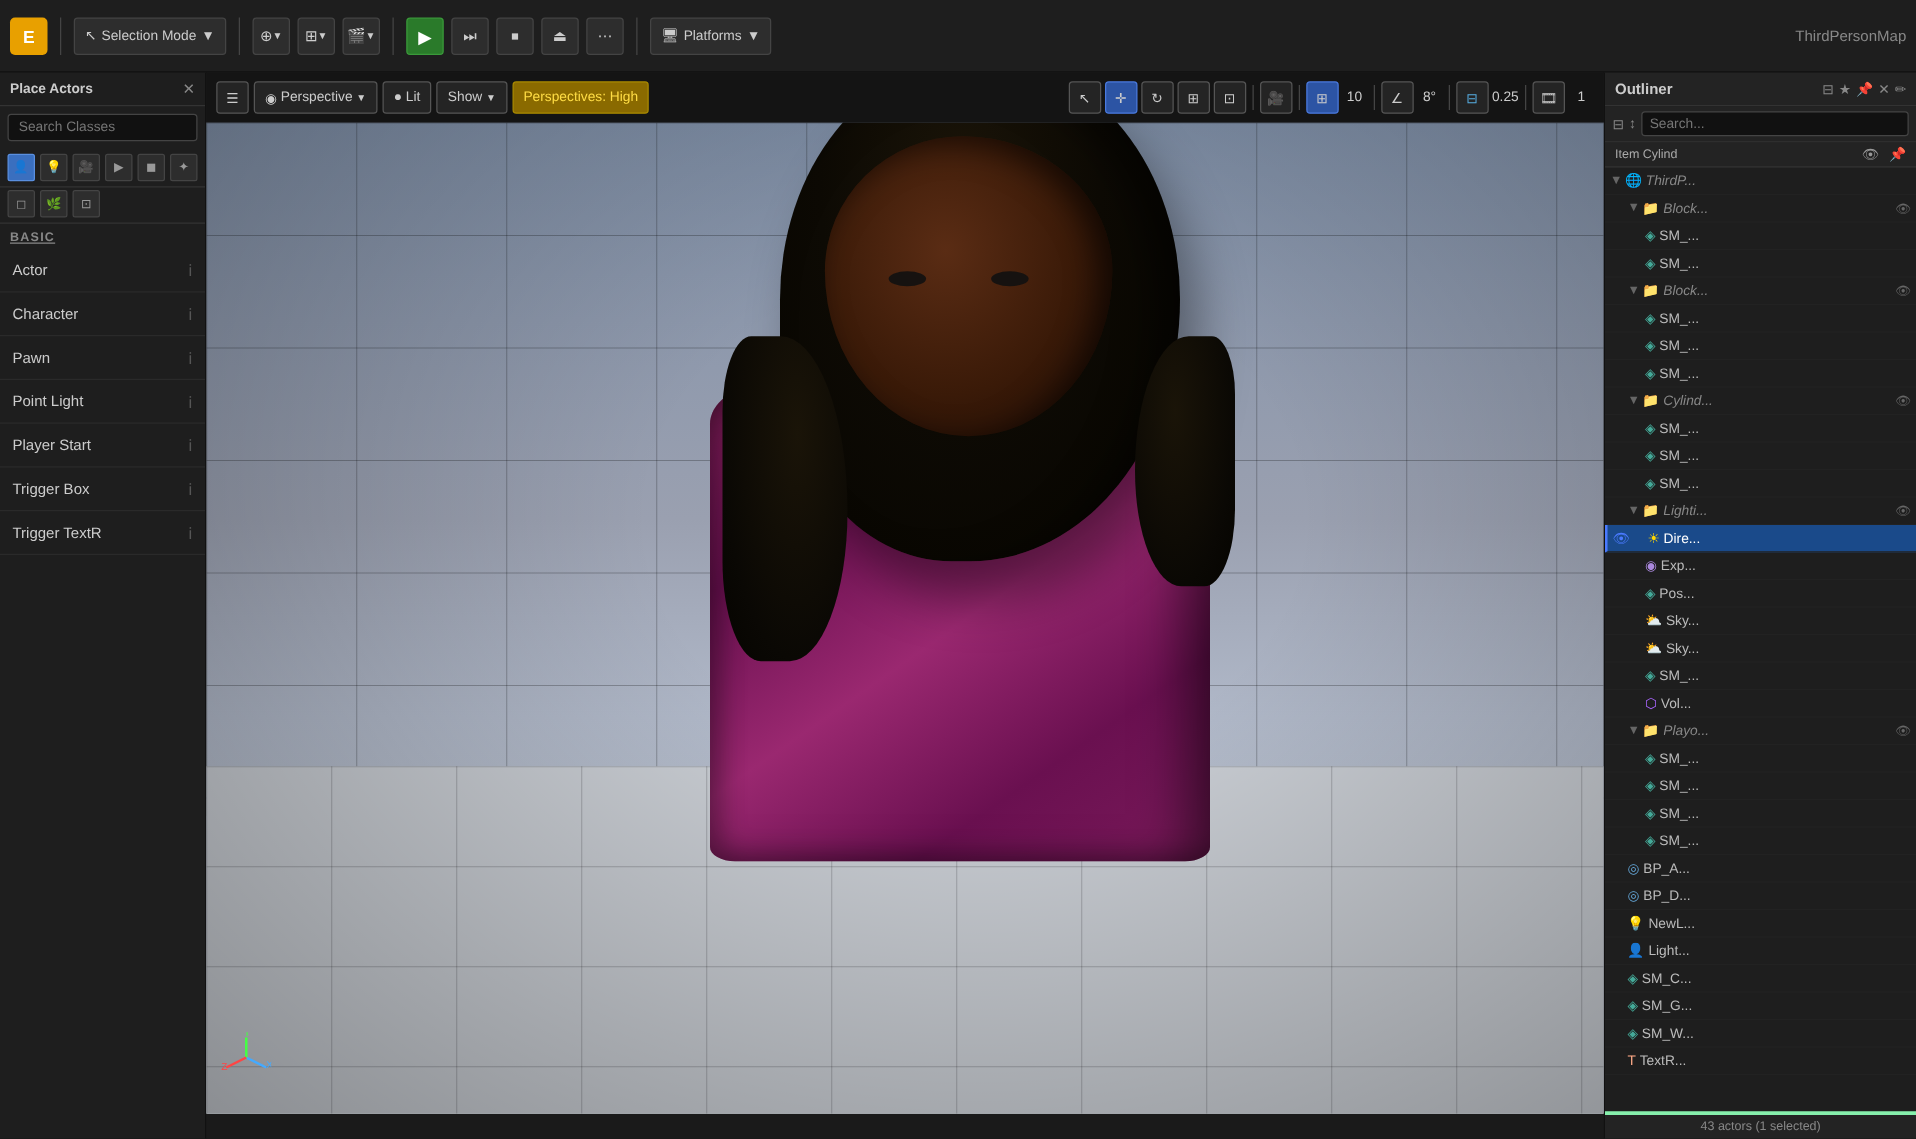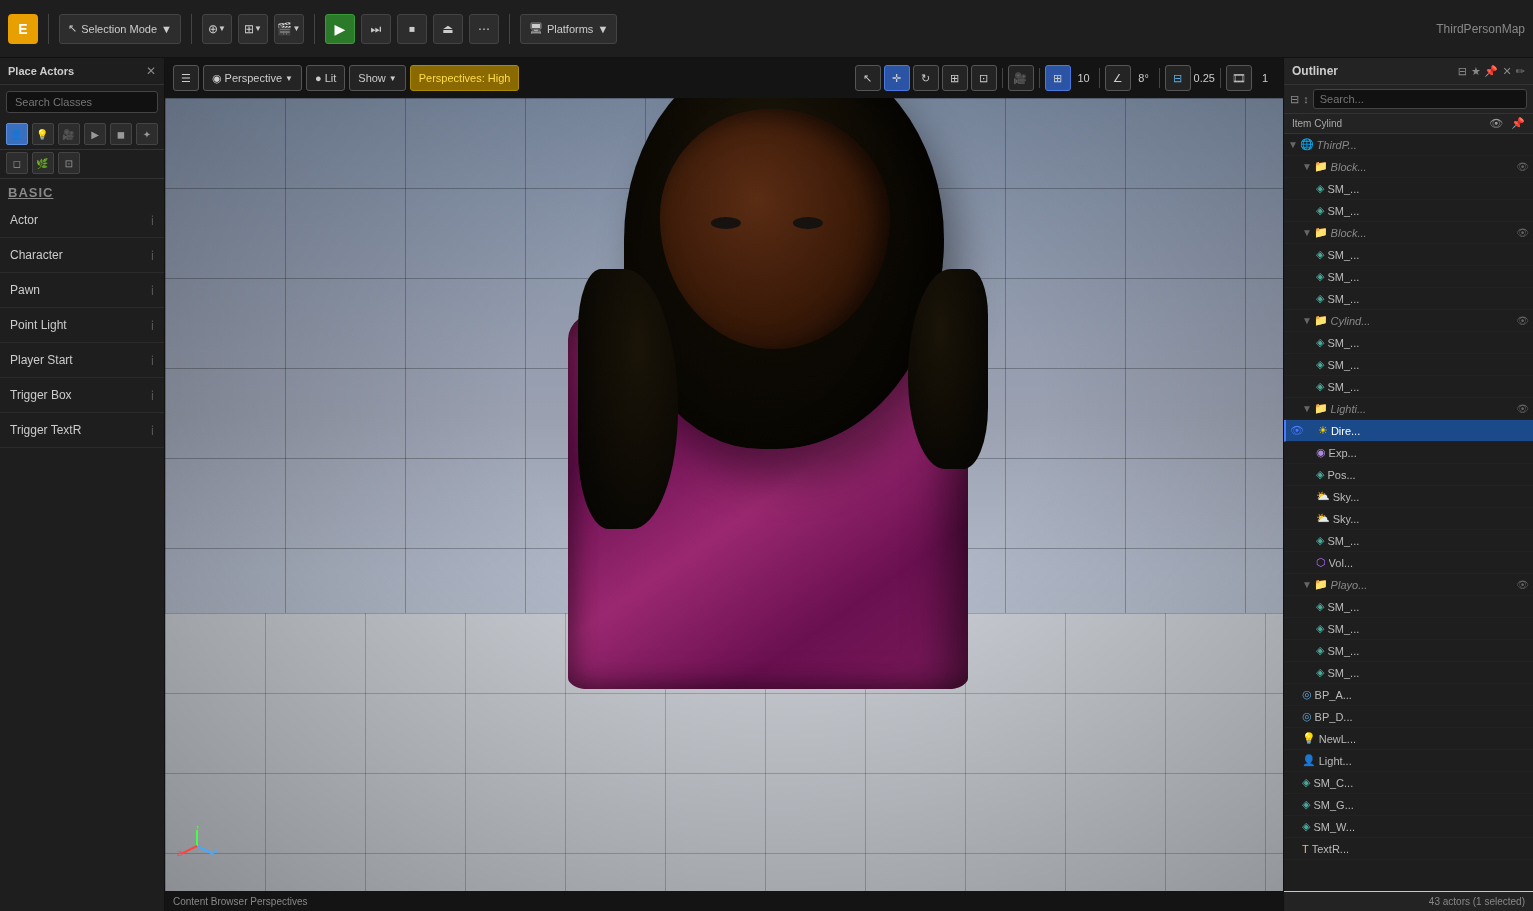--- a/index.html
+++ b/index.html
@@ -151,21 +151,21 @@
       font-size: 10px;
       cursor: pointer;
       color: #999;
     }
     .filter-icon.active {
       background: #3a6fbf;
       border-color: #5a8fdf;
       color: #fff;
     }
     .section-label {
-      font-size: 13px;
+      font-size: 10px;
       color: #888;
       font-weight: bold;
       padding: 6px 8px 3px;
       letter-spacing: 1px;
       text-decoration: underline;
     }
     .list-item {
       display: flex;
       align-items: center;
       justify-content: space-between;
@@ -428,24 +428,24 @@
       font-size: 10px;
     }
     .vis-icon { cursor: pointer; }
     .folder-item {
       color: #888;
       font-style: italic;
     }
     .outliner-status {
       padding: 4px 8px;
       background: #232323;
-      border-top: 1px solid #86efac;
+      border-top: 3px solid #86efac;
       font-size: 10px;
       color: #888;
-      text-align: right;
+      text-align: center;
     }
     
     .scene-darken {
       position: absolute;
       top: 0; left: 0; right: 0; bottom: 0;
       background: radial-gradient(ellipse at 55% 40%, transparent 30%, rgba(0,0,0,0.3) 100%);
     }
 
     
     .filter-icons-row2 {
@@ -681,23 +681,20 @@
           <line x1="20" y1="20" x2="36" y2="28" stroke="#4af" stroke-width="2"></line>
           <line x1="20" y1="20" x2="20" y2="4" stroke="#4f4" stroke-width="2"></line>
           <line x1="20" y1="20" x2="4" y2="28" stroke="#f44" stroke-width="2"></line>
           <text x="36" y="28" fill="#4af" font-size="8">X</text>
           <text x="18" y="3" fill="#4f4" font-size="8">Y</text>
           <text x="0" y="30" fill="#f44" font-size="8">Z</text>
         </svg>
       </div>
     </div>
 
-    <div class="viewport-bottom">
-      <span>Content Browser  Perspectives</span>
-    </div>
   </div>
 
   <div class="right-panel">
     <div class="right-panel-header">
       <span class="right-panel-title">Outliner</span>
       <div class="right-panel-header-right">
         <span style="color:#888;cursor:pointer;font-size:11px;">⊟</span>
         <span style="color:#888;cursor:pointer;font-size:11px;">★</span>
         <span style="color:#888;cursor:pointer;font-size:11px;">📌</span>
         <span style="color:#888;cursor:pointer;font-size:11px;">✕</span>

